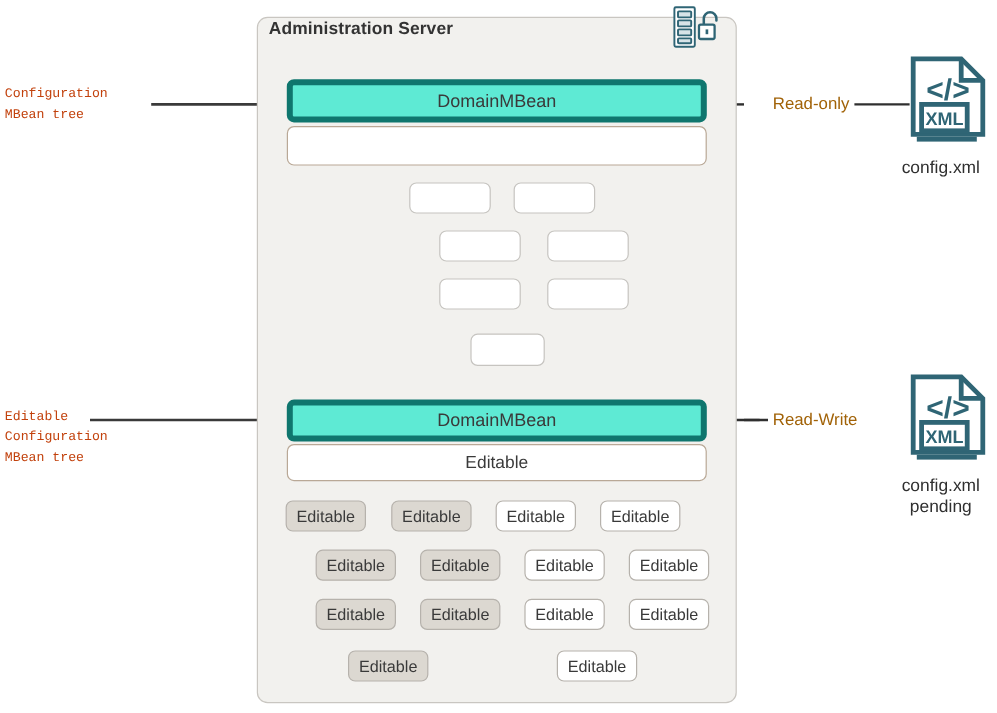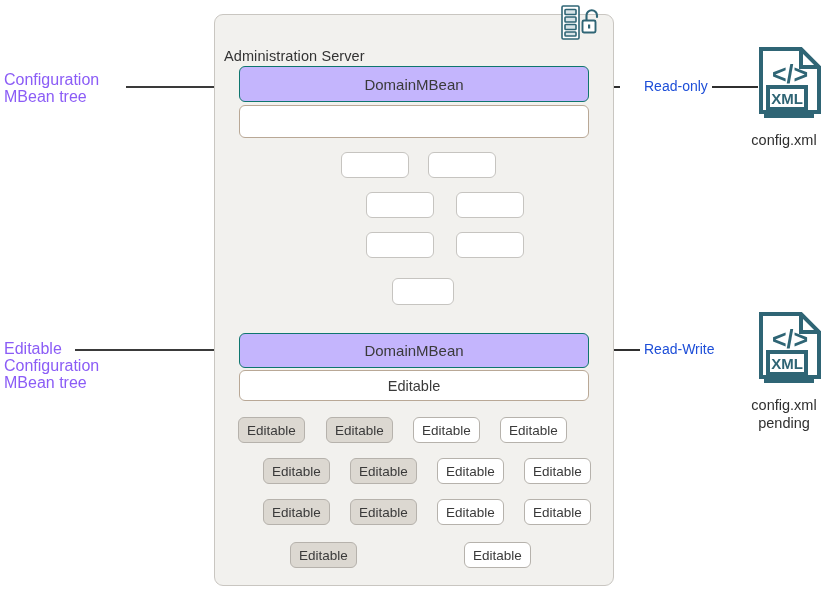--- a/index.html
+++ b/index.html
@@ -13,35 +13,35 @@
   }
   #stage{position:absolute;inset:0;width:831px;height:594px;}
 
   
   .server-panel{
     position:absolute;left:214px;top:14px;width:400px;height:572px;
     background:#f2f1ee;border:1px solid #c9c6c1;border-radius:9px;
     box-sizing:border-box;
   }
   .server-title{
-    position:absolute;left:224px;top:48px;
-    font-size:14.5px;font-weight:normal;color:#333;letter-spacing:.1px;
+    position:absolute;left:224px;top:16px;
+    font-size:14.5px;font-weight:bold;color:#333;letter-spacing:.1px;
     white-space:nowrap;
   }
 
   
   .node{
     position:absolute;box-sizing:border-box;
     border-radius:6px;
     display:flex;align-items:center;justify-content:center;
     font-size:14.5px;color:#3a3a3a;
     white-space:nowrap;
   }
   .node.domain{
-    background:#c4b5fd;border:1px solid #0f766e;
+    background:#5eead4;border:5px solid #0f766e;
     font-size:15px;color:#3a3a3a;
   }
   .node.white{
     background:#ffffff;border:1px solid #b9a896;
   }
   .node.blank{
     background:#ffffff;border:1px solid #c6c4c0;
   }
   .node.editable-white{
     background:#ffffff;border:1px solid #b6b2ac;
@@ -50,29 +50,30 @@
   .node.editable-gray{
     background:#dcd8d1;border:1px solid #b6b2ac;
     font-size:13.5px;
   }
 
   
   #wires{position:absolute;left:0;top:0;width:831px;height:594px;pointer-events:none;}
 
   
   .side-label{
-    position:absolute;font-size:16px;color:#8b5cf6;line-height:17px;
+    position:absolute;font-size:11px;color:#c2410c;line-height:17px;
     white-space:pre;
+    font-family:Liberation Mono, monospace;
   }
   #label-config{left:4px;top:71px;}
   #label-editable{left:4px;top:340px;}
 
   
   .edge-label{
-    position:absolute;font-size:14px;color:#1d4ed8;white-space:nowrap;
+    position:absolute;font-size:14px;color:#a16207;white-space:nowrap;
     background:#ffffff;padding:0 4px;
   }
   #lbl-readonly{left:640px;top:78px;}
   #lbl-readwrite{left:640px;top:341px;text-align:right;}
 
   .file-caption{
     position:absolute;text-align:center;font-size:14.5px;color:#2f2f2f;
     line-height:18px;width:140px;white-space:pre-line;
   }
   #cap-top{left:714px;top:131px;}

